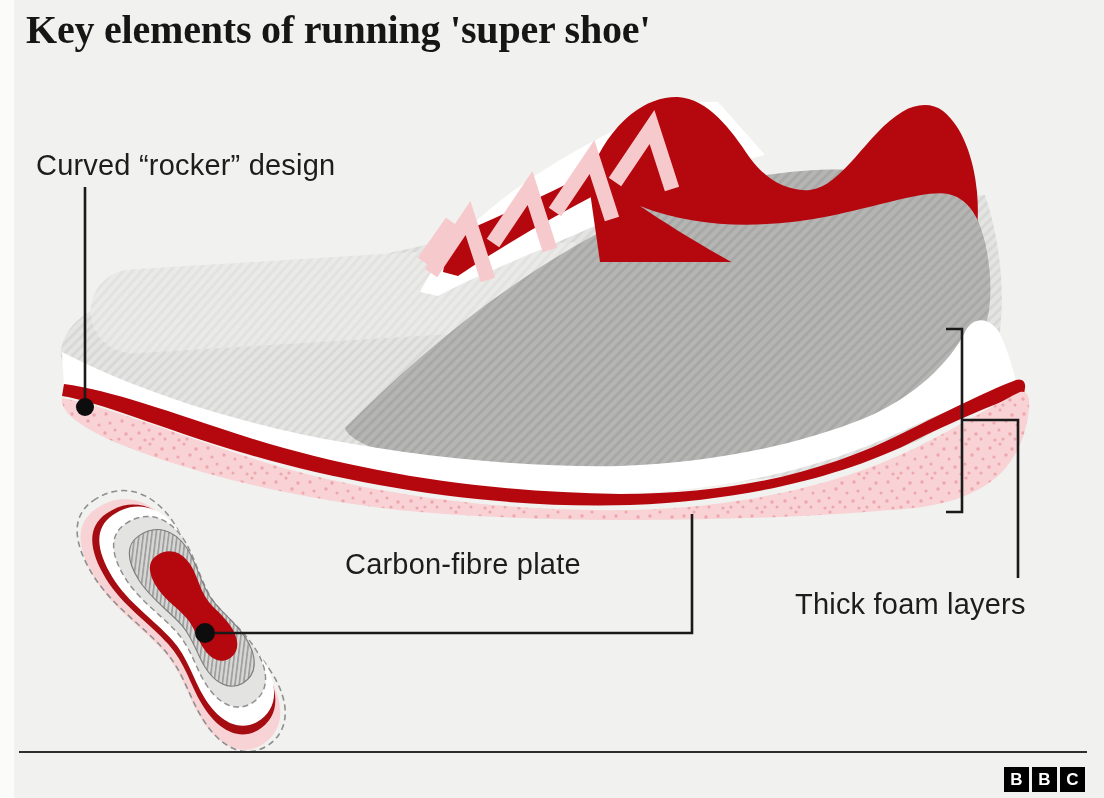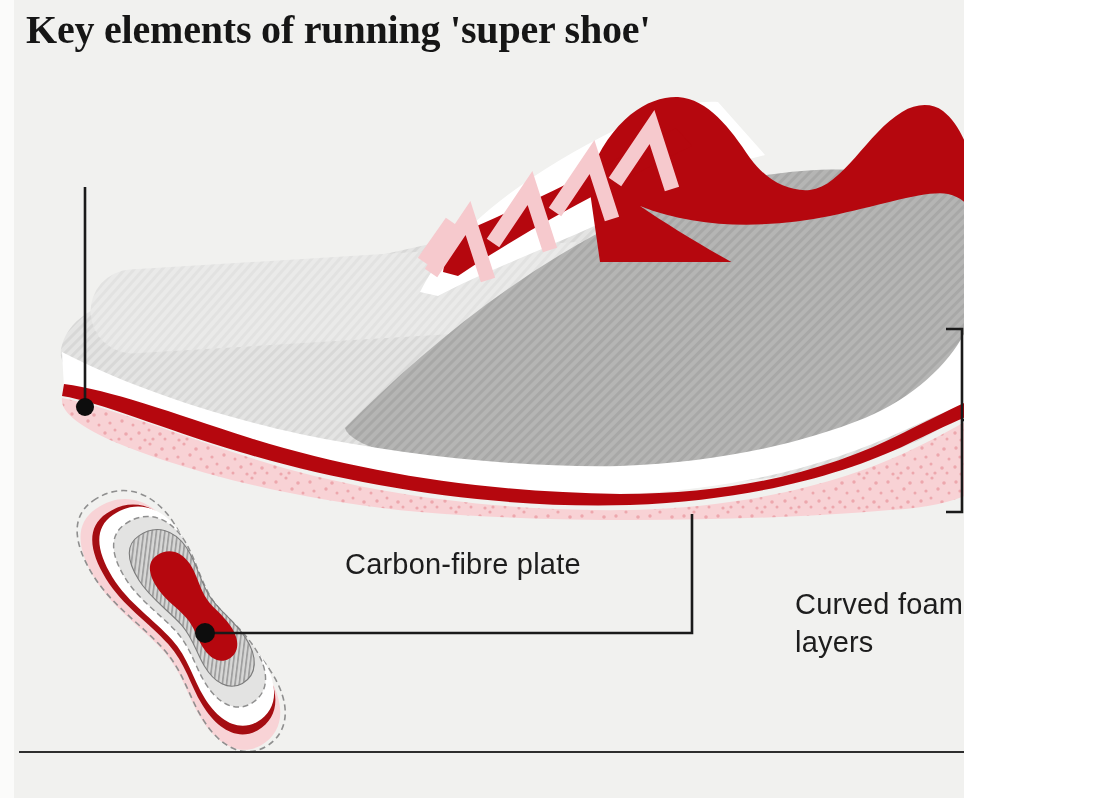--- a/index.html
+++ b/index.html
@@ -1,21 +1,21 @@
 <!DOCTYPE html>
 <html style="--bg: #f1f1ef; --ink: #161616; --label: #1d1d1d; --red: #b5070e; --lace: #f6c9cd; --divider: #2e2e2e; --logo: #000000; --logoText: #ffffff;"><head>
 <meta charset="utf-8">
 <style>
   :root{
     --bg:#f1f1ef; --ink:#161616; --label:#1d1d1d; --red:#b5070e;
     --lace:#f6c9cd; --divider:#2e2e2e; --logo:#000000; --logoText:#ffffff;
   }
   html,body{margin:0;padding:0;}
   body{background:#ffffff;font-family:"Liberation Sans","DejaVu Sans",sans-serif;}
-  .figure{position:relative;width:964px;height:798px;background:var(--bg);overflow:hidden;}
+  .figure{position:relative;width:1104px;height:798px;background:var(--bg);overflow:hidden;}
   .edge-strip{position:absolute;left:0;top:0;width:14px;height:798px;background:#fbfbfa;}
   .title{position:absolute;left:26px;top:6px;width:1040px;
          font-family:"Liberation Serif","DejaVu Serif",serif;font-weight:bold;
          font-size:40px;letter-spacing:-0.2px;color:var(--ink);}
   .diagram-svg{position:absolute;left:0;top:0;}
   .callout{position:absolute;font-size:29px;line-height:38px;color:var(--label);letter-spacing:0.2px;}
   .callout.rocker{left:36px;top:146px;}
   .callout.carbon{left:345px;top:545px;text-align:right;}
   .callout.foam{left:795px;top:585px;}
   .divider{position:absolute;left:19px;top:751px;width:1068px;height:2px;background:var(--divider);}
@@ -122,24 +122,25 @@
     <g stroke="#1a1a1a" stroke-width="2.6" fill="none">
       <line x1="85" y1="187" x2="85" y2="402"></line>
       <polyline points="205,633 692,633 692,514"></polyline>
       <polyline points="946,329 962,329 962,512 946,512"></polyline>
       <polyline points="962,420 1018,420 1018,578"></polyline>
     </g>
     <circle cx="85" cy="407" r="9" fill="#0d0d0d"></circle>
     <circle cx="205" cy="633" r="10" fill="#0d0d0d"></circle>
   </svg>
 
+  <div class="callout rocker">Curved “rocker” design</div>
   <div class="callout carbon">
     <div>Carbon-fibre plate</div>
   </div>
-  <div class="callout foam">Curved foam layers</div>
+  <div class="callout foam">Thick foam layers</div>
 
   <div class="divider"></div>
   <div class="bbc">
     <div class="block">B</div>
     <div class="block">B</div>
     <div class="block">C</div>
   </div>
 </div>
 
 </body></html>

